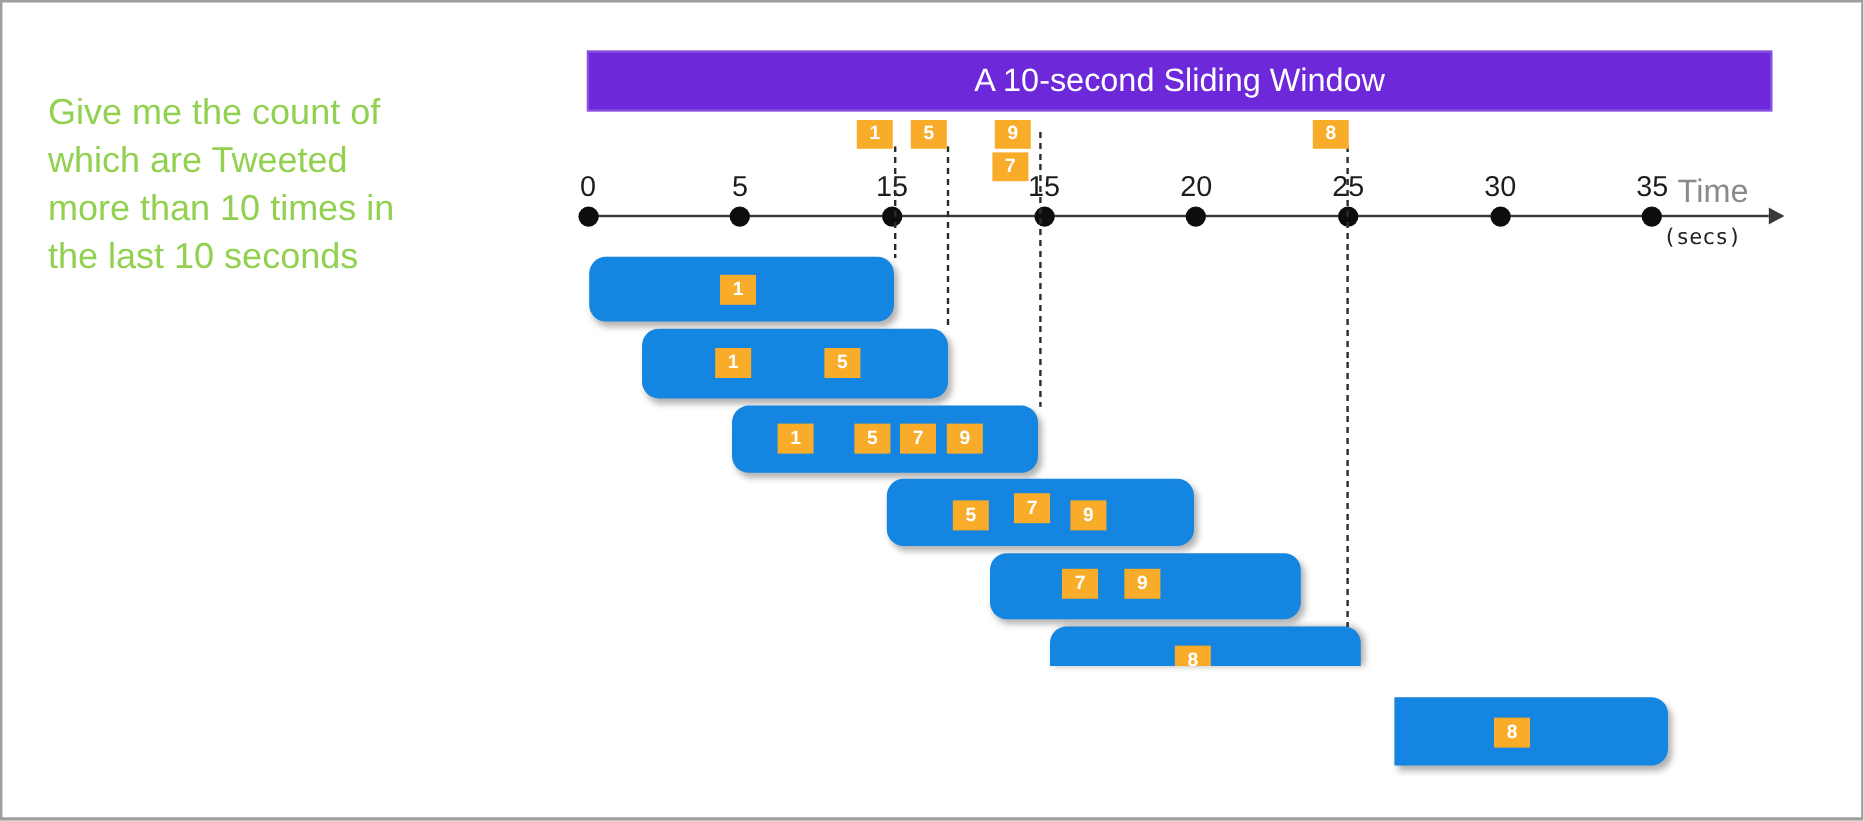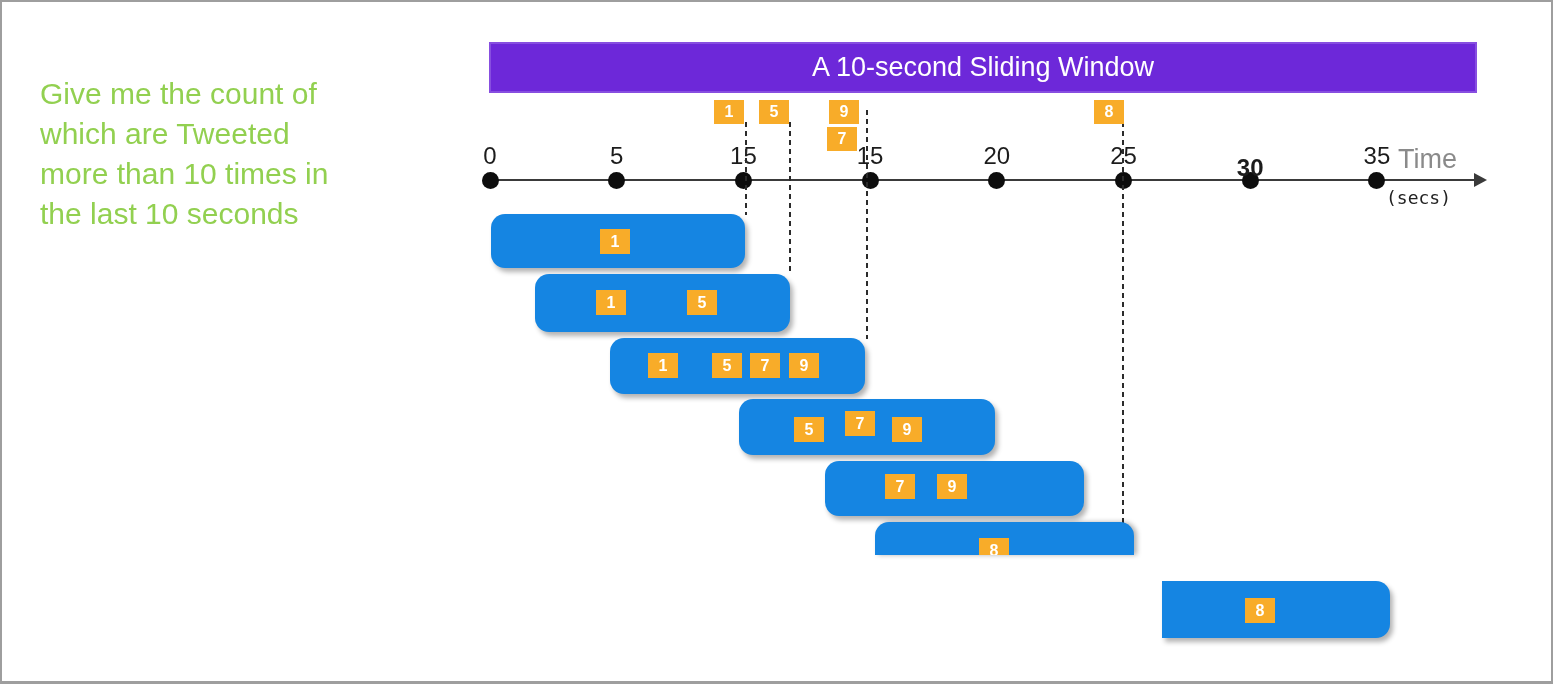--- a/index.html
+++ b/index.html
@@ -111,21 +111,21 @@
     <div class="tick-label" style="left: 584.7px; top: 140px;">5</div>
     <div class="axis-dot" style="left: 732.9px; top: 169.5px;"></div>
     <div class="tick-label" style="left: 711.4px; top: 140px;">15</div>
     <div class="axis-dot" style="left: 859.6px; top: 169.5px;"></div>
     <div class="tick-label" style="left: 838.1px; top: 140px;">15</div>
     <div class="axis-dot" style="left: 986.3px; top: 169.5px;"></div>
     <div class="tick-label" style="left: 964.8px; top: 140px;">20</div>
     <div class="axis-dot" style="left: 1113px; top: 169.5px;"></div>
     <div class="tick-label" style="left: 1091.5px; top: 140px;">25</div>
     <div class="axis-dot" style="left: 1239.7px; top: 169.5px;"></div>
-    <div class="tick-label" style="left: 1218.2px; top: 152px; font-weight: bold;">30</div>
+    <div class="tick-label" style="left: 1218.2px; top: 140px;">30</div>
     <div class="axis-dot" style="left: 1366.4px; top: 169.5px;"></div>
     <div class="tick-label" style="left: 1344.9px; top: 140px;">35</div>
     <div class="dash-line" style="left: 743px; top: 120px; height: 93px;"></div>
     <div class="dash-line" style="left: 787px; top: 120px; height: 153px;"></div>
     <div class="dash-line" style="left: 864px; top: 108px; height: 229px;"></div>
     <div class="dash-line" style="left: 1120px; top: 120px; height: 401px;"></div>
     <div class="evbox" style="left: 712px; top: 98px;">1</div>
     <div class="evbox" style="left: 757px; top: 98px;">5</div>
     <div class="evbox" style="left: 827px; top: 98px;">9</div>
     <div class="evbox" style="left: 825px; top: 125px;">7</div>

